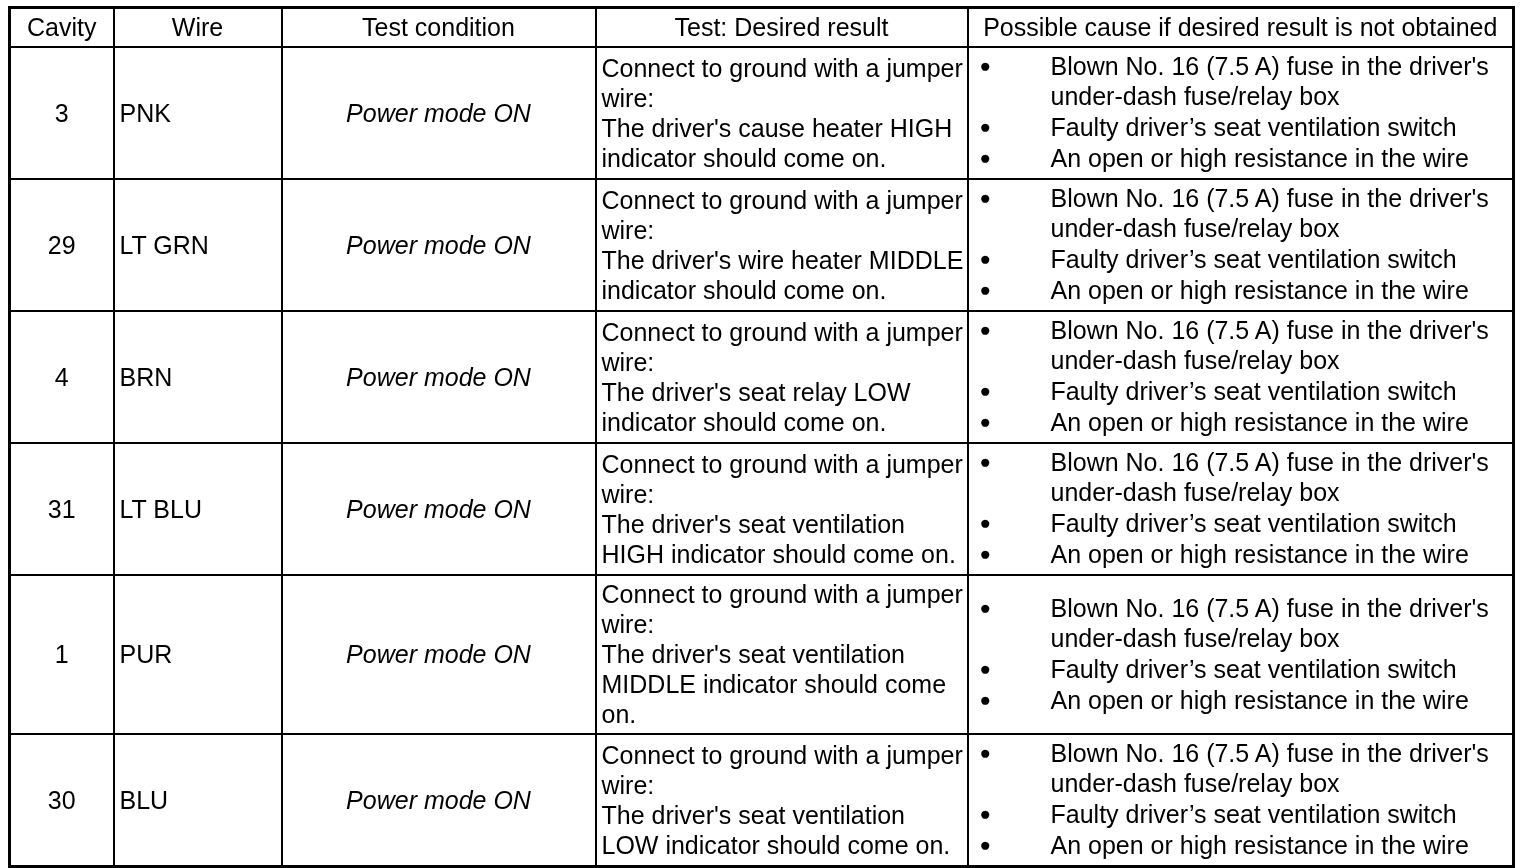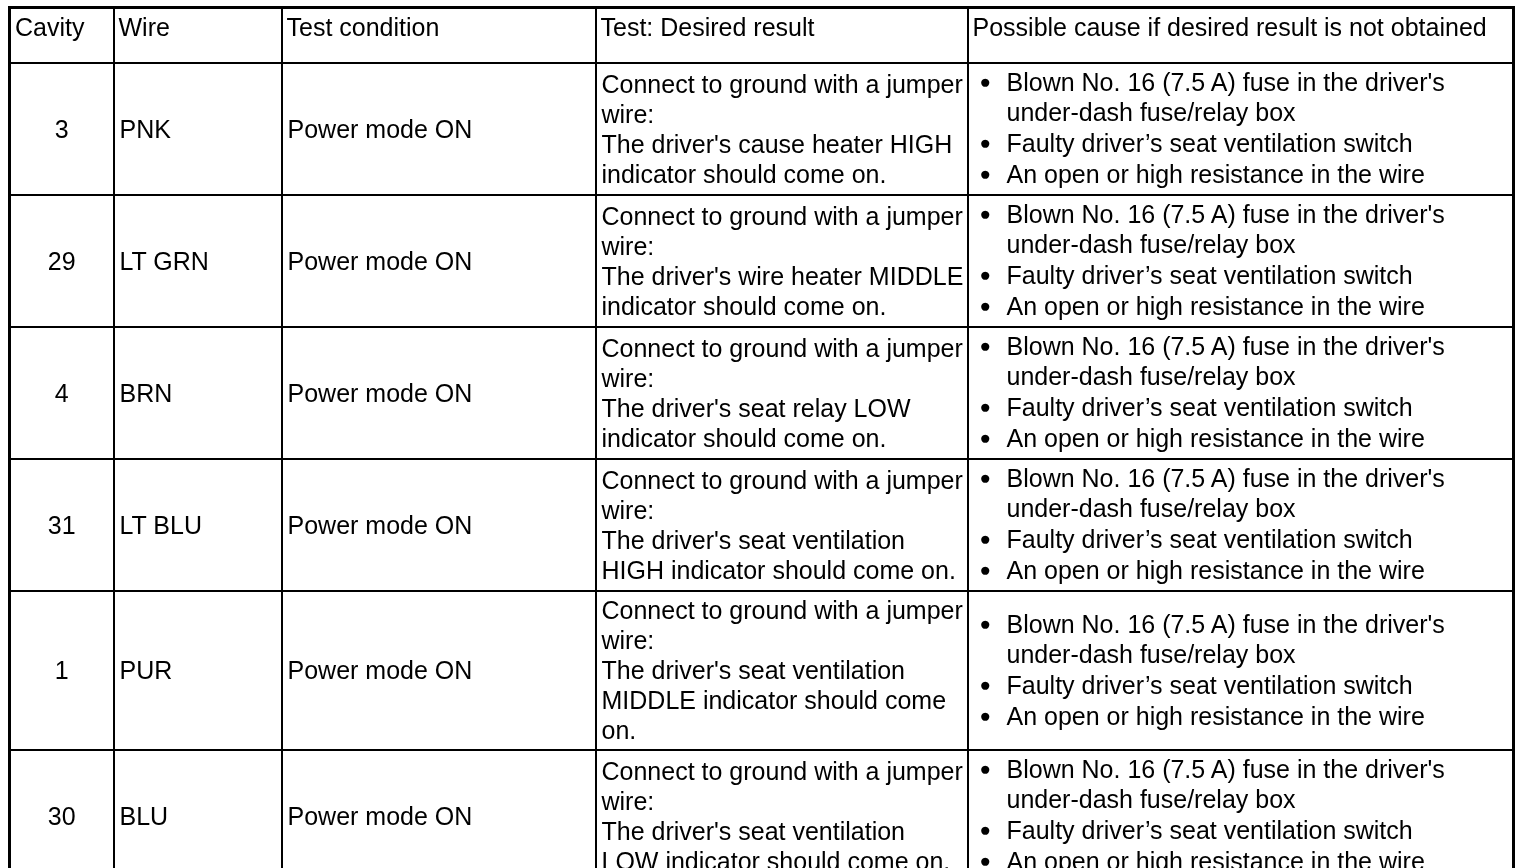--- a/index.html
+++ b/index.html
@@ -40,22 +40,22 @@
 
   
   table.spec-table {
     border: 3px solid #000000;
   }
 
   table.spec-table th {
     font-weight: normal;
     font-size: 25px;
     line-height: 30px;
-    padding: 3px 4px 20px 4px;
-    text-align: left;
+    padding: 3px 4px 4px 4px;
+    text-align: center;
     vertical-align: middle;
     white-space: nowrap;
   }
 
   
   thead tr th { border-bottom: 3px solid #000000; }
 
   table.spec-table td {
     font-size: 25px;
     line-height: 30px;
@@ -70,22 +70,23 @@
   .col-desired { width: 372px; }
   .col-cause   { width: 546px; }
 
   td.cavity {
     text-align: center;
   }
   td.wire {
     text-align: left;
   }
   td.condition {
-    text-align: left;
+    text-align: center;
     padding-left: 8px;
+    font-style: italic;
   }
   td.desired {
     text-align: left;
     padding-left: 6px;
     vertical-align: middle;
   }
   td.cause {
     text-align: left;
     padding-left: 10px;
     vertical-align: middle;
@@ -109,20 +110,21 @@
     position: absolute;
     left: 6px;
     top: 0;
     width: 11px;
     height: 30px;
     line-height: 30px;
     font-size: 19px;
   }
   ul.cause-list > li .ctext {
     display: block;
+    margin-left: 44px;
   }
 </style>
 </head>
 <body>
 
 <div class="sheet">
   <table class="spec-table">
     <colgroup>
       <col class="col-cavity">
       <col class="col-wire">

